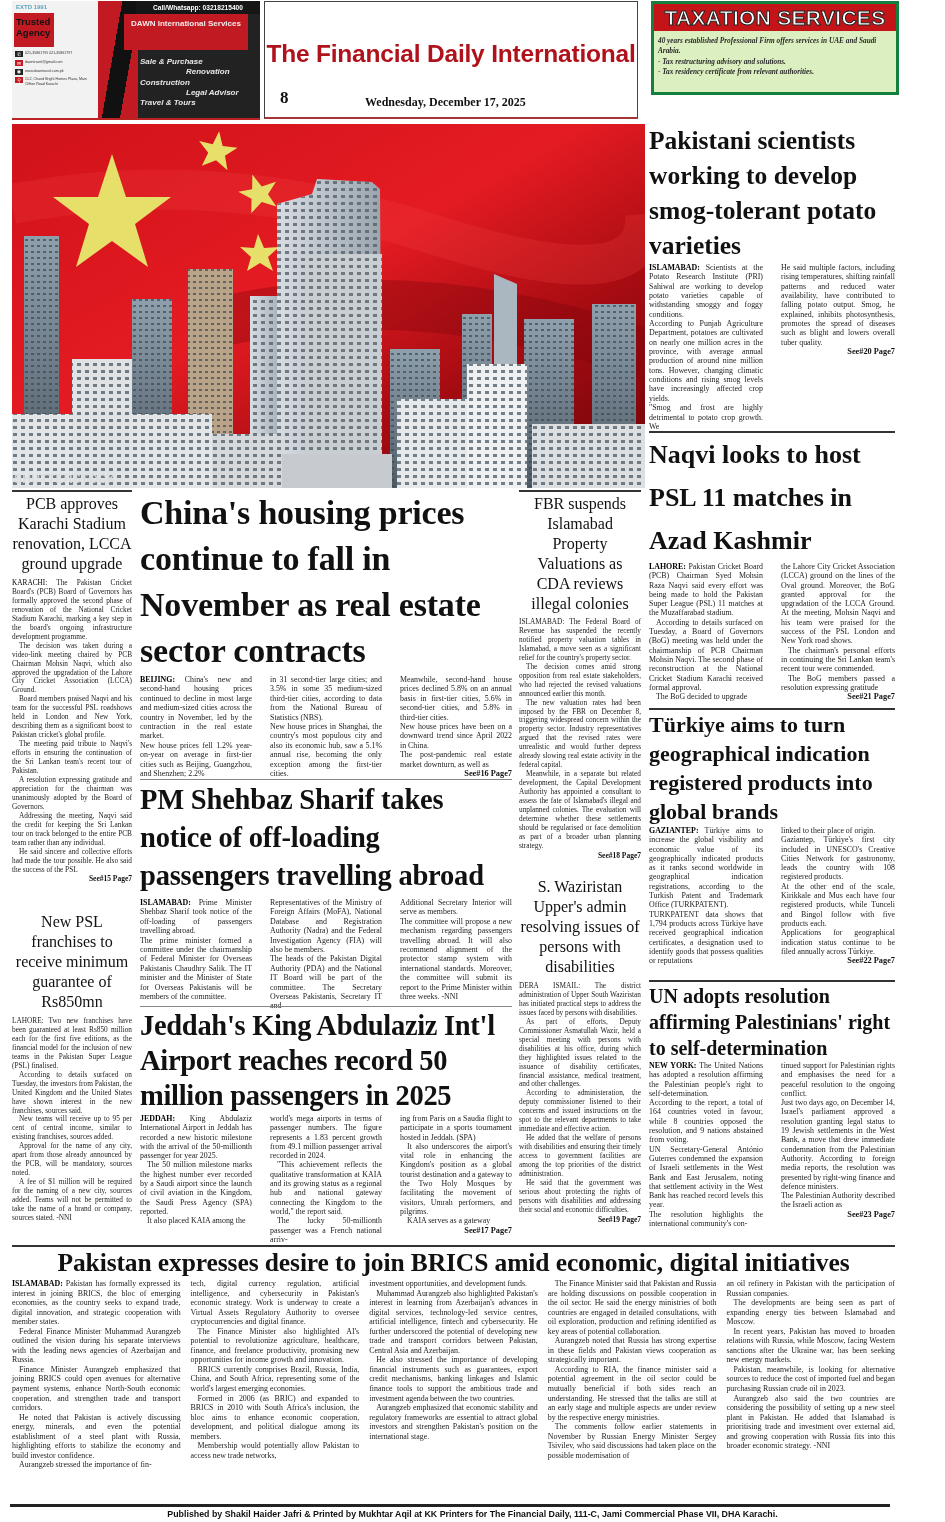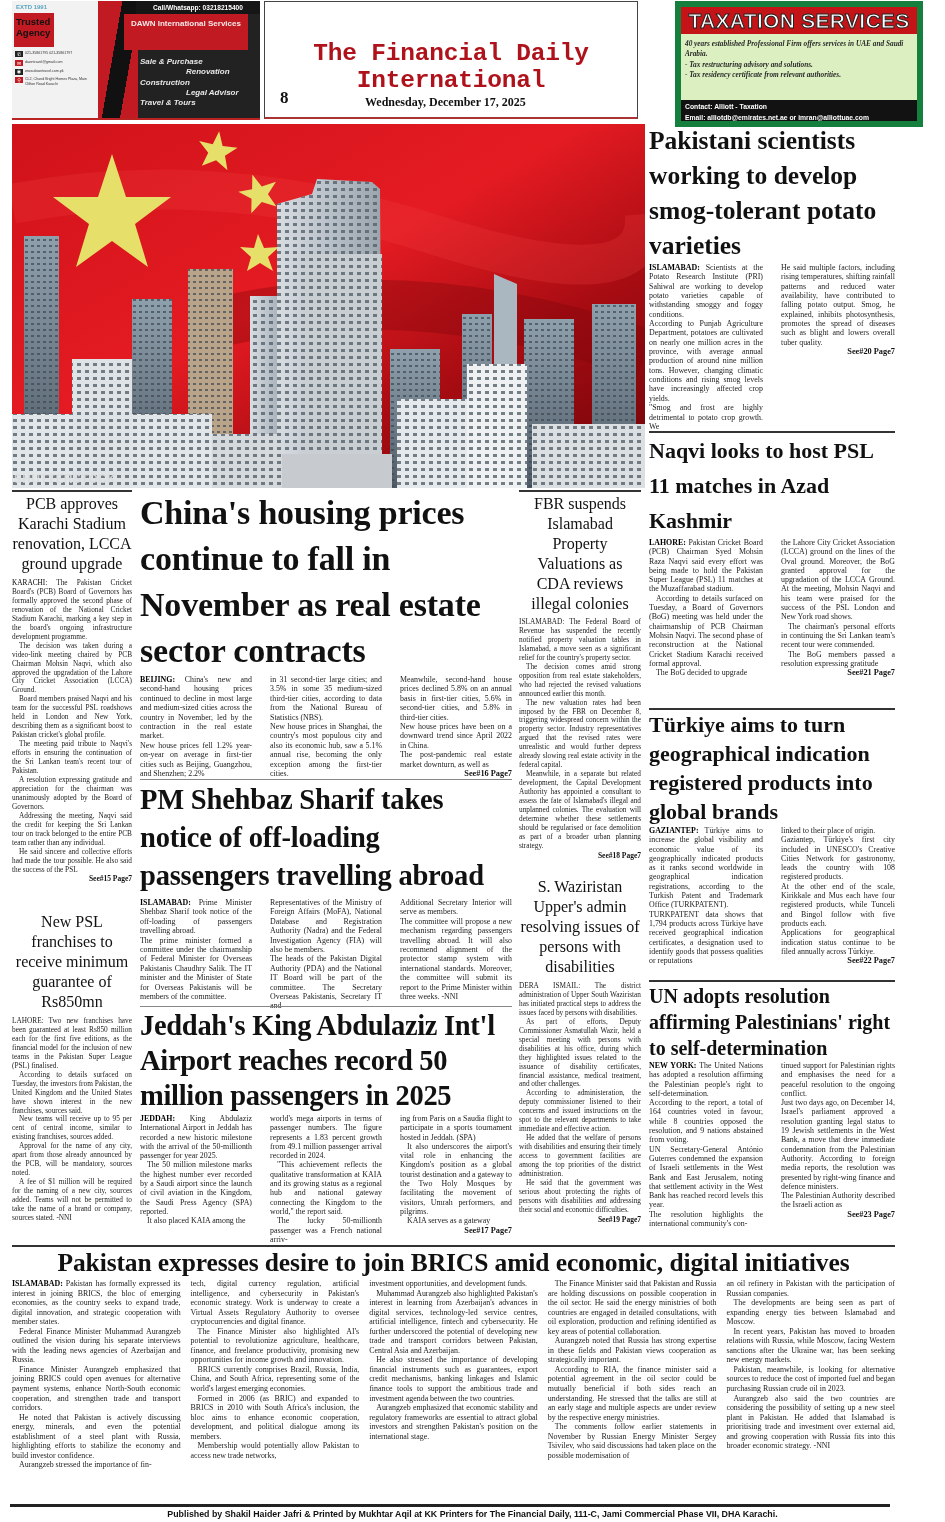--- a/index.html
+++ b/index.html
@@ -23,24 +23,24 @@
 .ad-left .code{position:absolute;left:4px;top:3px;font-family:"Liberation Sans",sans-serif;font-size:6px;color:#5aa5c0;font-weight:bold}
 .ad-left .trusted{position:absolute;left:2px;top:12px;width:40px;height:34px;background:#c21a22;color:#111;font-family:"Liberation Sans",sans-serif;font-weight:bold;font-size:9.5px;line-height:11px;padding:3px 2px}
 .ad-left .contacts{position:absolute;left:3px;top:50px;width:82px;font-family:"Liberation Sans",sans-serif;font-size:3.6px;line-height:4.2px;color:#333}
 .ad-left .crow{display:flex;align-items:flex-start;gap:2px;margin-bottom:2.8px}
 .ad-left .ci{width:8px;height:6px;flex:none;display:flex;align-items:center;justify-content:center;font-size:5px;color:#fff}
 .ad-left .redwedge{position:absolute;left:86px;top:0;width:40px;height:119px;background:linear-gradient(100deg,#c21a22 0 40%,#111 40% 70%,#c21a22 70%)}
 .ad-left .phone{position:absolute;left:124px;top:0;width:124px;height:13px;background:#161616;color:#fff;font-family:"Liberation Sans",sans-serif;font-weight:bold;font-size:6.6px;line-height:13px;text-align:center}
 .ad-left .redbox{position:absolute;left:112px;top:13px;width:124px;height:36px;background:#c21a22;color:#f4e9e9;font-family:"Liberation Sans",sans-serif;font-weight:bold;font-size:8px;line-height:10px;text-align:center;padding-top:5px}
 .ad-left .services{position:absolute;left:128px;top:56px;width:118px;color:#e8e8e8;font-family:"Liberation Sans",sans-serif;font-weight:bold;font-style:italic;font-size:8px;line-height:10.3px}
 .masthead{left:264px;top:1px;width:374px;height:118px;border:1px solid #444;border-bottom:2px solid #a33}
-.masthead .title{position:absolute;left:0;right:0;top:38px;text-align:center;color:#b0121b;font-family:Liberation Mono, monospace;font-weight:bold;font-size:24.5px;letter-spacing:-0.2px}
+.masthead .title{position:absolute;left:0;right:0;top:38px;text-align:center;color:#b0121b;font-family:Liberation Sans, sans-serif;font-weight:bold;font-size:24.5px;letter-spacing:-0.2px}
 .masthead .pno{position:absolute;left:15px;top:86px;font-weight:bold;font-size:17px}
 .masthead .date{position:absolute;left:100px;top:93px;font-weight:bold;font-size:12px}
-.ad-right{left:675px;top:1px;width:248px;height:126px;border:6px solid #15803d;overflow:hidden}
+.ad-right{left:651px;top:1px;width:248px;height:94px;border:3px solid #15803d;overflow:hidden}
 .ad-right .band{height:27px;background:#c41418;text-align:center;font-family:"Liberation Sans",sans-serif;font-weight:bold;font-size:21px;line-height:27px;color:#fff;letter-spacing:0.3px;-webkit-text-stroke:1px #222}
 .ad-right .green{height:66px;background:#dcefc0;padding:5px 4px 0 4px;font-family:"Liberation Serif",serif;font-style:italic;font-weight:bold;font-size:7.3px;line-height:10.4px;color:#2a2a2a}
 .ad-right .contact{height:25px;background:#121212;color:#fff;font-family:"Liberation Sans",sans-serif;font-weight:bold;font-size:6.8px;line-height:11px;padding:1px 4px}
 
 .photo{left:12px;top:124px;width:633px;height:364px;overflow:hidden}
 .credit{position:absolute;left:2px;bottom:2px;color:#ddd;font-family:"Liberation Sans",sans-serif;font-size:12px;font-weight:bold;letter-spacing:0.3px;opacity:.85}
 </style>
 </head>
 <body>
 
@@ -295,21 +295,21 @@
       </div>
     <div>
         <p>He said multiple factors, including rising temperatures, shifting rainfall patterns and reduced water availability, have contributed to falling potato output. Smog, he explained, inhibits photosynthesis, promotes the spread of diseases such as blight and lowers overall tuber quality.</p>
         <span class="see">See#20 Page7</span>
       </div>
   </div>
 </div>
 <div class="rule" style="left:649px;top:431px;width:246px"></div>
 
 <div class="abs" style="left:649px;top:433px;width:246px">
-  <div class="hd-serif" style="font-size:22px;line-height:35px">Naqvi looks to host PSL 11 matches in Azad Kashmir</div>
+  <div class="hd-serif" style="font-size:26px;line-height:43px">Naqvi looks to host PSL 11 matches in Azad Kashmir</div>
   <div class="cols body-text" style="margin-top:0;font-size:7.9px;line-height:9.3px">
     <div>
         <p><span class="dl">LAHORE:</span> <span>Pakistan Cricket Board (PCB) Chairman Syed Mohsin Raza Naqvi said every effort was being made to hold the Pakistan Super League (PSL) 11 matches at the Muzaffarabad stadium.</span></p>
         <p class="ind">According to details surfaced on Tuesday, a Board of Governors (BoG) meeting was held under the chairmanship of PCB Chairman Mohsin Naqvi. The second phase of reconstruction at the National Cricket Stadium Karachi received formal approval.</p>
         <p class="ind">The BoG decided to upgrade</p>
       </div>
     <div>
         <p>the Lahore City Cricket Association (LCCA) ground on the lines of the Oval ground. Moreover, the BoG granted approval for the upgradation of the LCCA Ground. At the meeting, Mohsin Naqvi and his team were praised for the success of the PSL London and New York road shows.</p>
         <p class="ind">The chairman's personal efforts in continuing the Sri Lankan team's recent tour were commended.</p>
         <p class="ind">The BoG members passed a resolution expressing gratitude</p>

